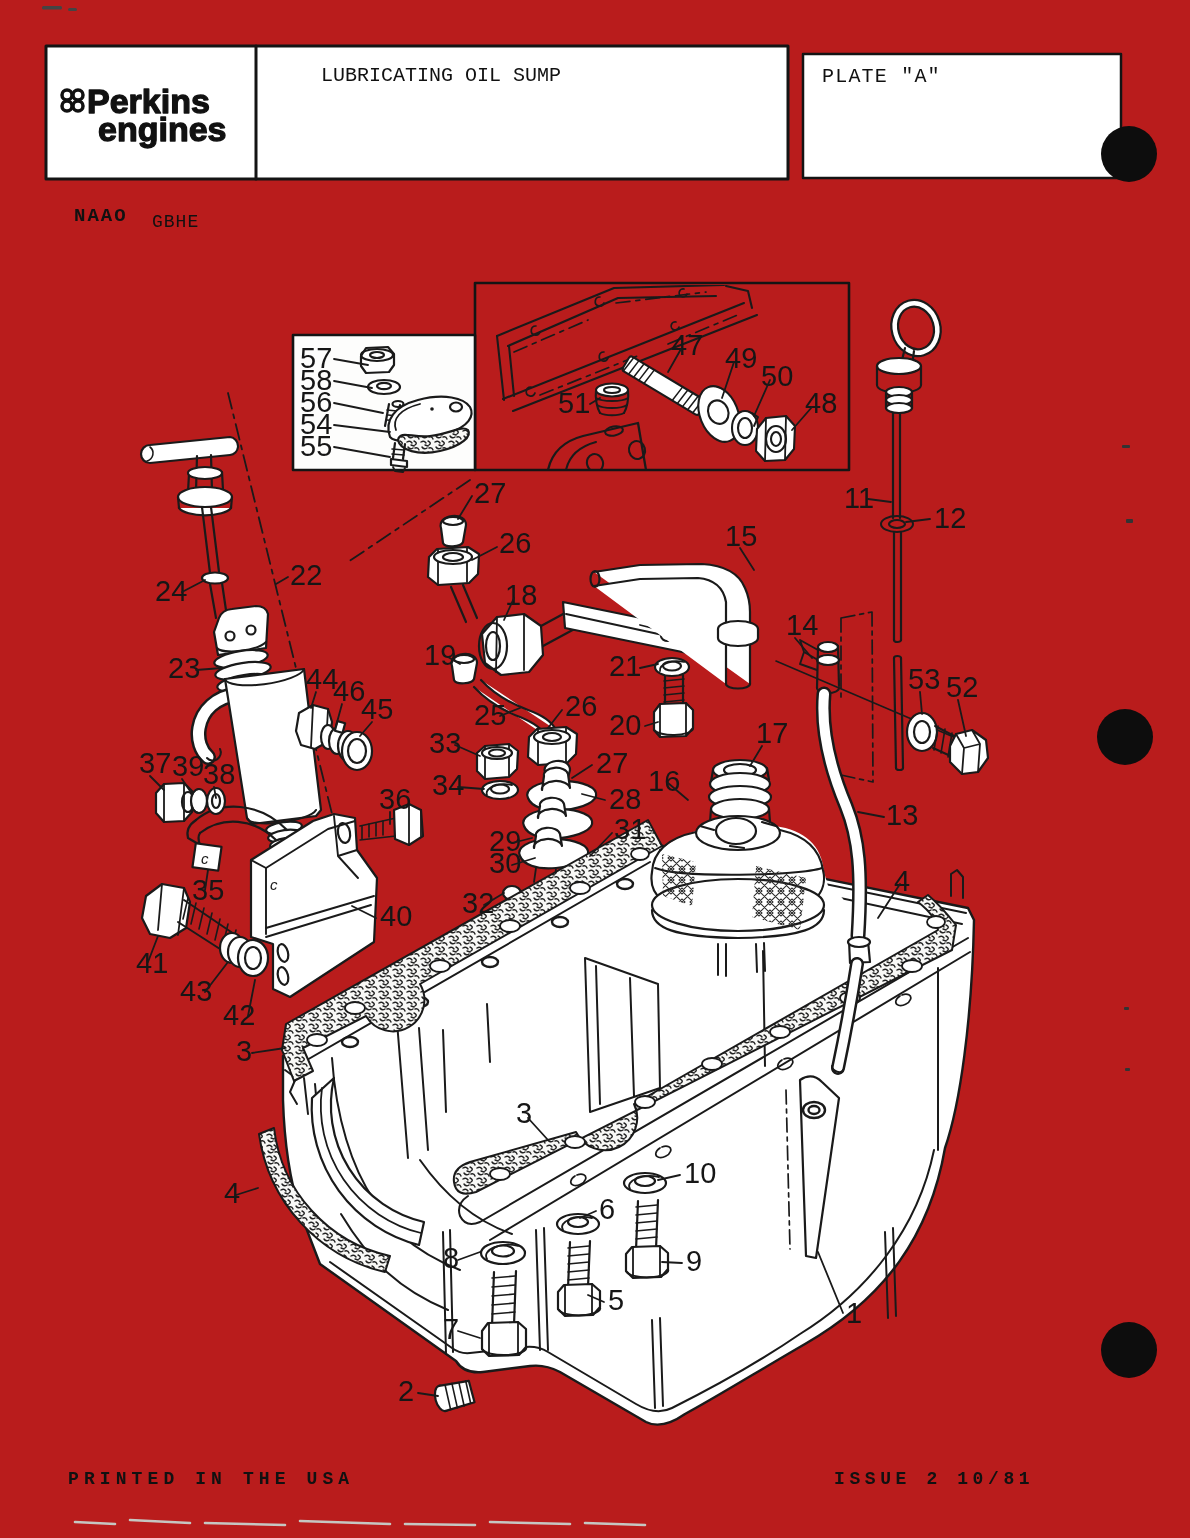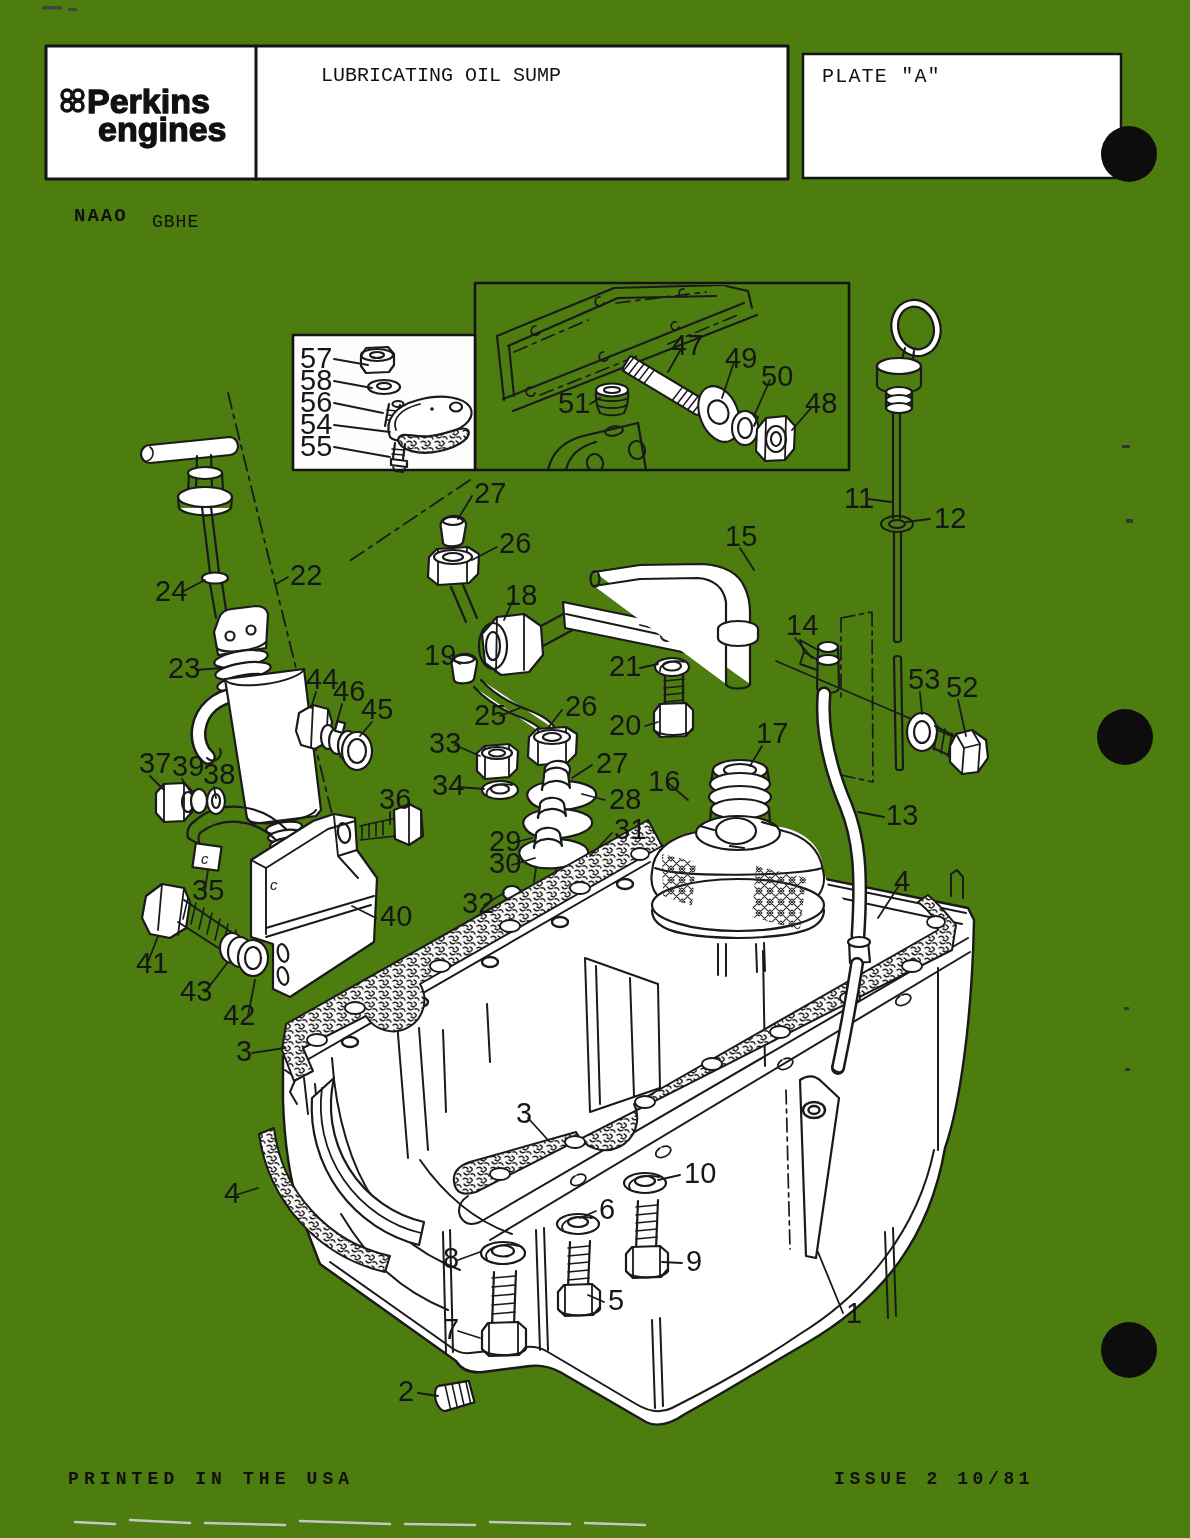--- a/index.html
+++ b/index.html
@@ -1,16 +1,16 @@
 <!DOCTYPE html>
 <html><head>
 <meta charset="utf-8">
 <style>
   html,body{margin:0;padding:0;background:#ffffff;}
-  #page{position:relative;width:1190px;height:1538px;background:#4d7c0f;overflow:hidden;}
+  #page{position:relative;width:1190px;height:1538px;background:#b91c1c;overflow:hidden;}
   svg{position:absolute;top:0;left:0;}
   text{font-family:"Liberation Sans",sans-serif;}
   .lbl{font-family:"Liberation Sans",sans-serif;font-size:29px;fill:#161616;}
   .tw{font-family:"Liberation Mono",monospace;fill:#111;}
 </style>
 </head>
 <body>
 <div id="page">
 <svg width="1190" height="1538" viewBox="0 0 1190 1538" fill="none" stroke-linecap="round" stroke-linejoin="round">
 <defs>

